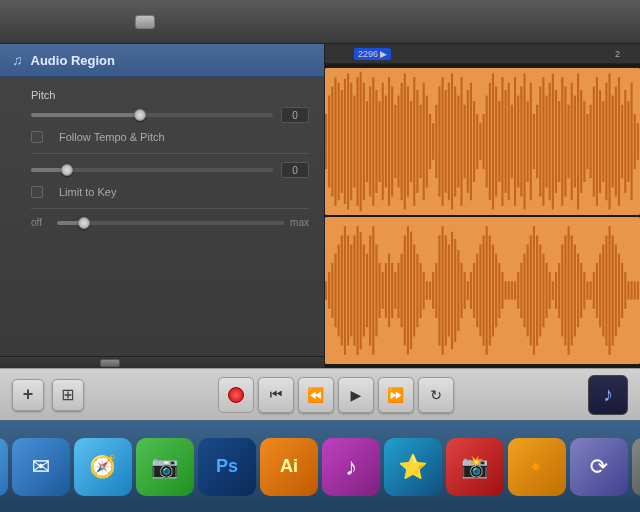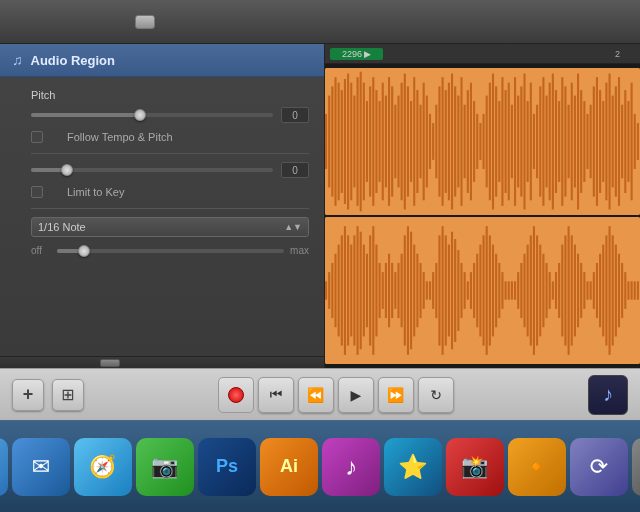--- a/index.html
+++ b/index.html
@@ -125,21 +125,21 @@
       border-radius: 2px;
       color: #aaa;
       font-size: 10px;
       text-align: center;
       line-height: 16px;
     }
 
     .checkbox-row {
       display: flex;
       align-items: flex-end;
-      gap: 24px;
+      gap: 16px;
       margin-bottom: 10px;
     }
     .checkbox {
       width: 12px;
       height: 12px;
       background: #444;
       border: 1px solid #666;
       border-radius: 2px;
     }
     .checkbox-label {
@@ -231,28 +231,29 @@
       align-items: center;
       padding: 0 5px;
       position: relative;
     }
     .timeline-marker {
       color: #aaa;
       font-size: 9px;
       position: absolute;
     }
     .timeline-badge {
-      background: #15803d;
+      background: #1d4ed8;
       color: #ccc;
       font-size: 9px;
-      padding: 1px 12px;
+      padding: 1px 4px;
       border-radius: 2px;
       display: flex;
       align-items: center;
       gap: 2px;
+      margin-left: 24px;
     }
 
     .waveform-container {
       flex: 1;
       display: flex;
       flex-direction: column;
       gap: 2px;
       padding: 4px 0;
     }
 
@@ -432,26 +433,20 @@
           <div class="value-box">0</div>
         </div>
 
         <div class="checkbox-row">
           <div class="checkbox"></div>
           <span class="checkbox-label">Limit to Key</span>
         </div>
 
         <div class="section-divider"></div>
 
-        <div class="dropdown-row">
-          <div class="dropdown">
-            <span class="dropdown-text">1/16 Note</span>
-            <span class="dropdown-arrow">▲▼</span>
-          </div>
-        </div>
         <div class="timing-slider-row">
           <span class="timing-label">off</span>
           <div class="slider-track" style="flex:1">
             <div class="slider-track-fill" style="width:12%"></div>
             <div class="slider-thumb" style="left: calc(12% - 6px)"></div>
           </div>
           <span class="timing-max">max</span>
         </div>
       </div>
 

